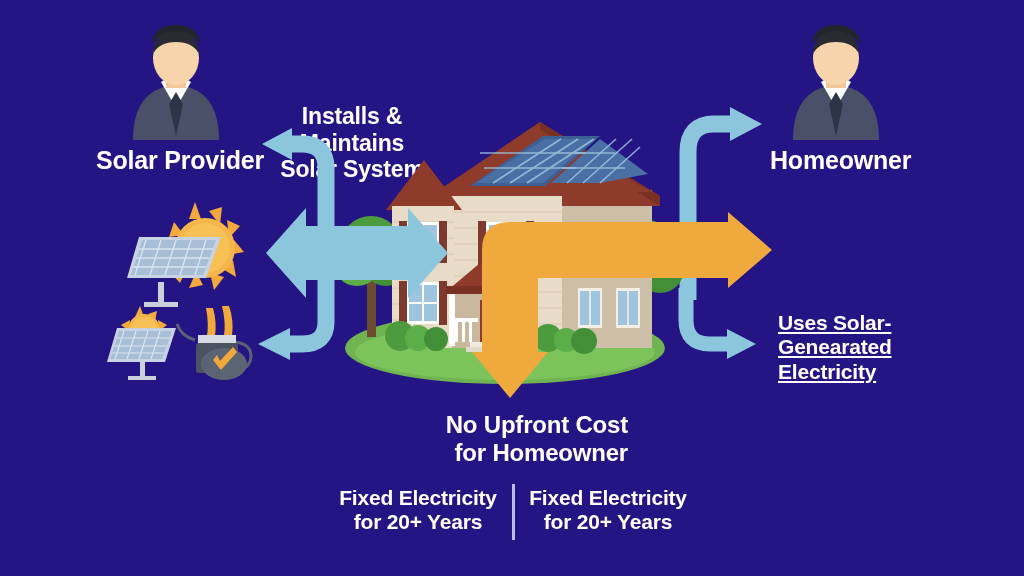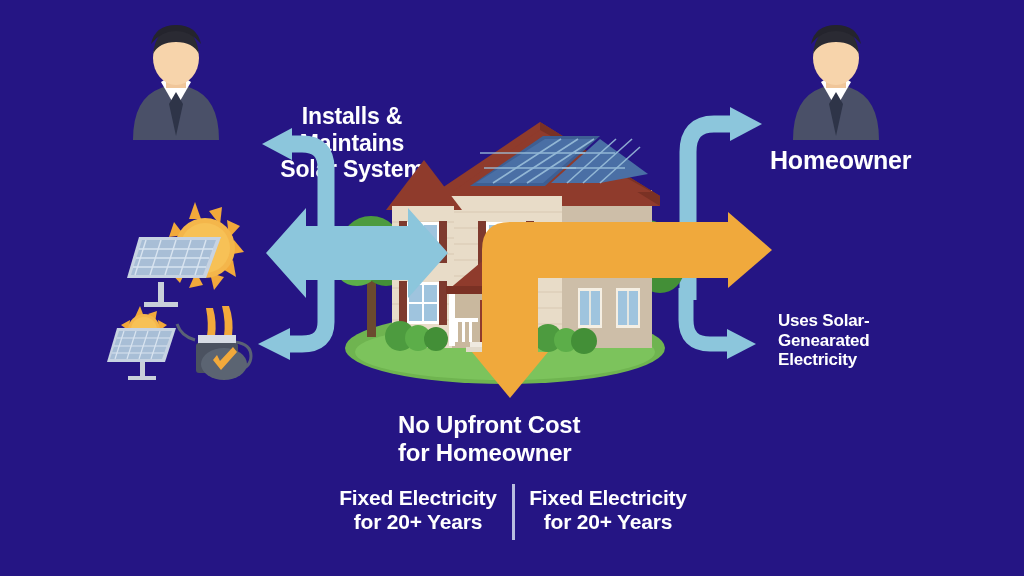--- a/index.html
+++ b/index.html
@@ -23,22 +23,22 @@
     color: #ffffff;
     font-weight: bold;
     line-height: 1.16;
     letter-spacing: -0.2px;
     white-space: pre-line;
   }
   .t-provider { left: 96px;  top: 146px; font-size: 25px; }
   .t-homeowner{ left: 770px; top: 146px; font-size: 25px; text-align: right; }
   .t-installs { left: 250px; top: 103px; font-size: 23px; text-align: center; width: 204px; }
   .t-makes    { left: 778px; top: 221px; font-size: 21px; }
-  .t-uses     { left: 778px; top: 311px; font-size: 17px; }
-  .t-noupfront{ left: 398px; top: 411px; font-size: 24px; text-align: left; width: 230px; }
+  .t-uses     { left: 778px; top: 311px; font-size: 21px; text-decoration: underline; }
+  .t-noupfront{ left: 398px; top: 411px; font-size: 24px; text-align: right; width: 230px; }
   .t-fixed1   { left: 330px; top: 486px; font-size: 21px; text-align: center; width: 176px; }
   .t-fixed2   { left: 520px; top: 486px; font-size: 21px; text-align: center; width: 176px; }
   .divider {
     position: absolute;
     left: 512px; top: 484px;
     width: 3px; height: 56px;
     background: #b9bde0;
   }
   svg.layer {
     position: absolute;
@@ -347,20 +347,21 @@
       <path d="M538,250 L736,250" stroke="#F0A93C" stroke-width="56" fill="none"></path>
 
       <path d="M482,278 L482,250 Q482,222 510,222 L538,222 L538,278 Z" fill="#F0A93C"></path>
 
       <polygon points="728,212 728,288 772,250" fill="#F0A93C"></polygon>
 
       <polygon points="472,352 548,352 510,398" fill="#F0A93C"></polygon>
     </g>
   </svg>
 
+  <div class="lbl t-provider">Solar Provider</div>
   <div class="lbl t-homeowner">Homeowner</div>
   <div class="lbl t-installs">Installs &amp; Maintains
 Solar System</div>
   <div class="lbl t-uses">Uses Solar-
 Genearated
 Electricity</div>
   <div class="lbl t-noupfront">No Upfront Cost
 for Homeowner</div>
   <div class="lbl t-fixed1">Fixed Electricity
 for 20+ Years</div>

